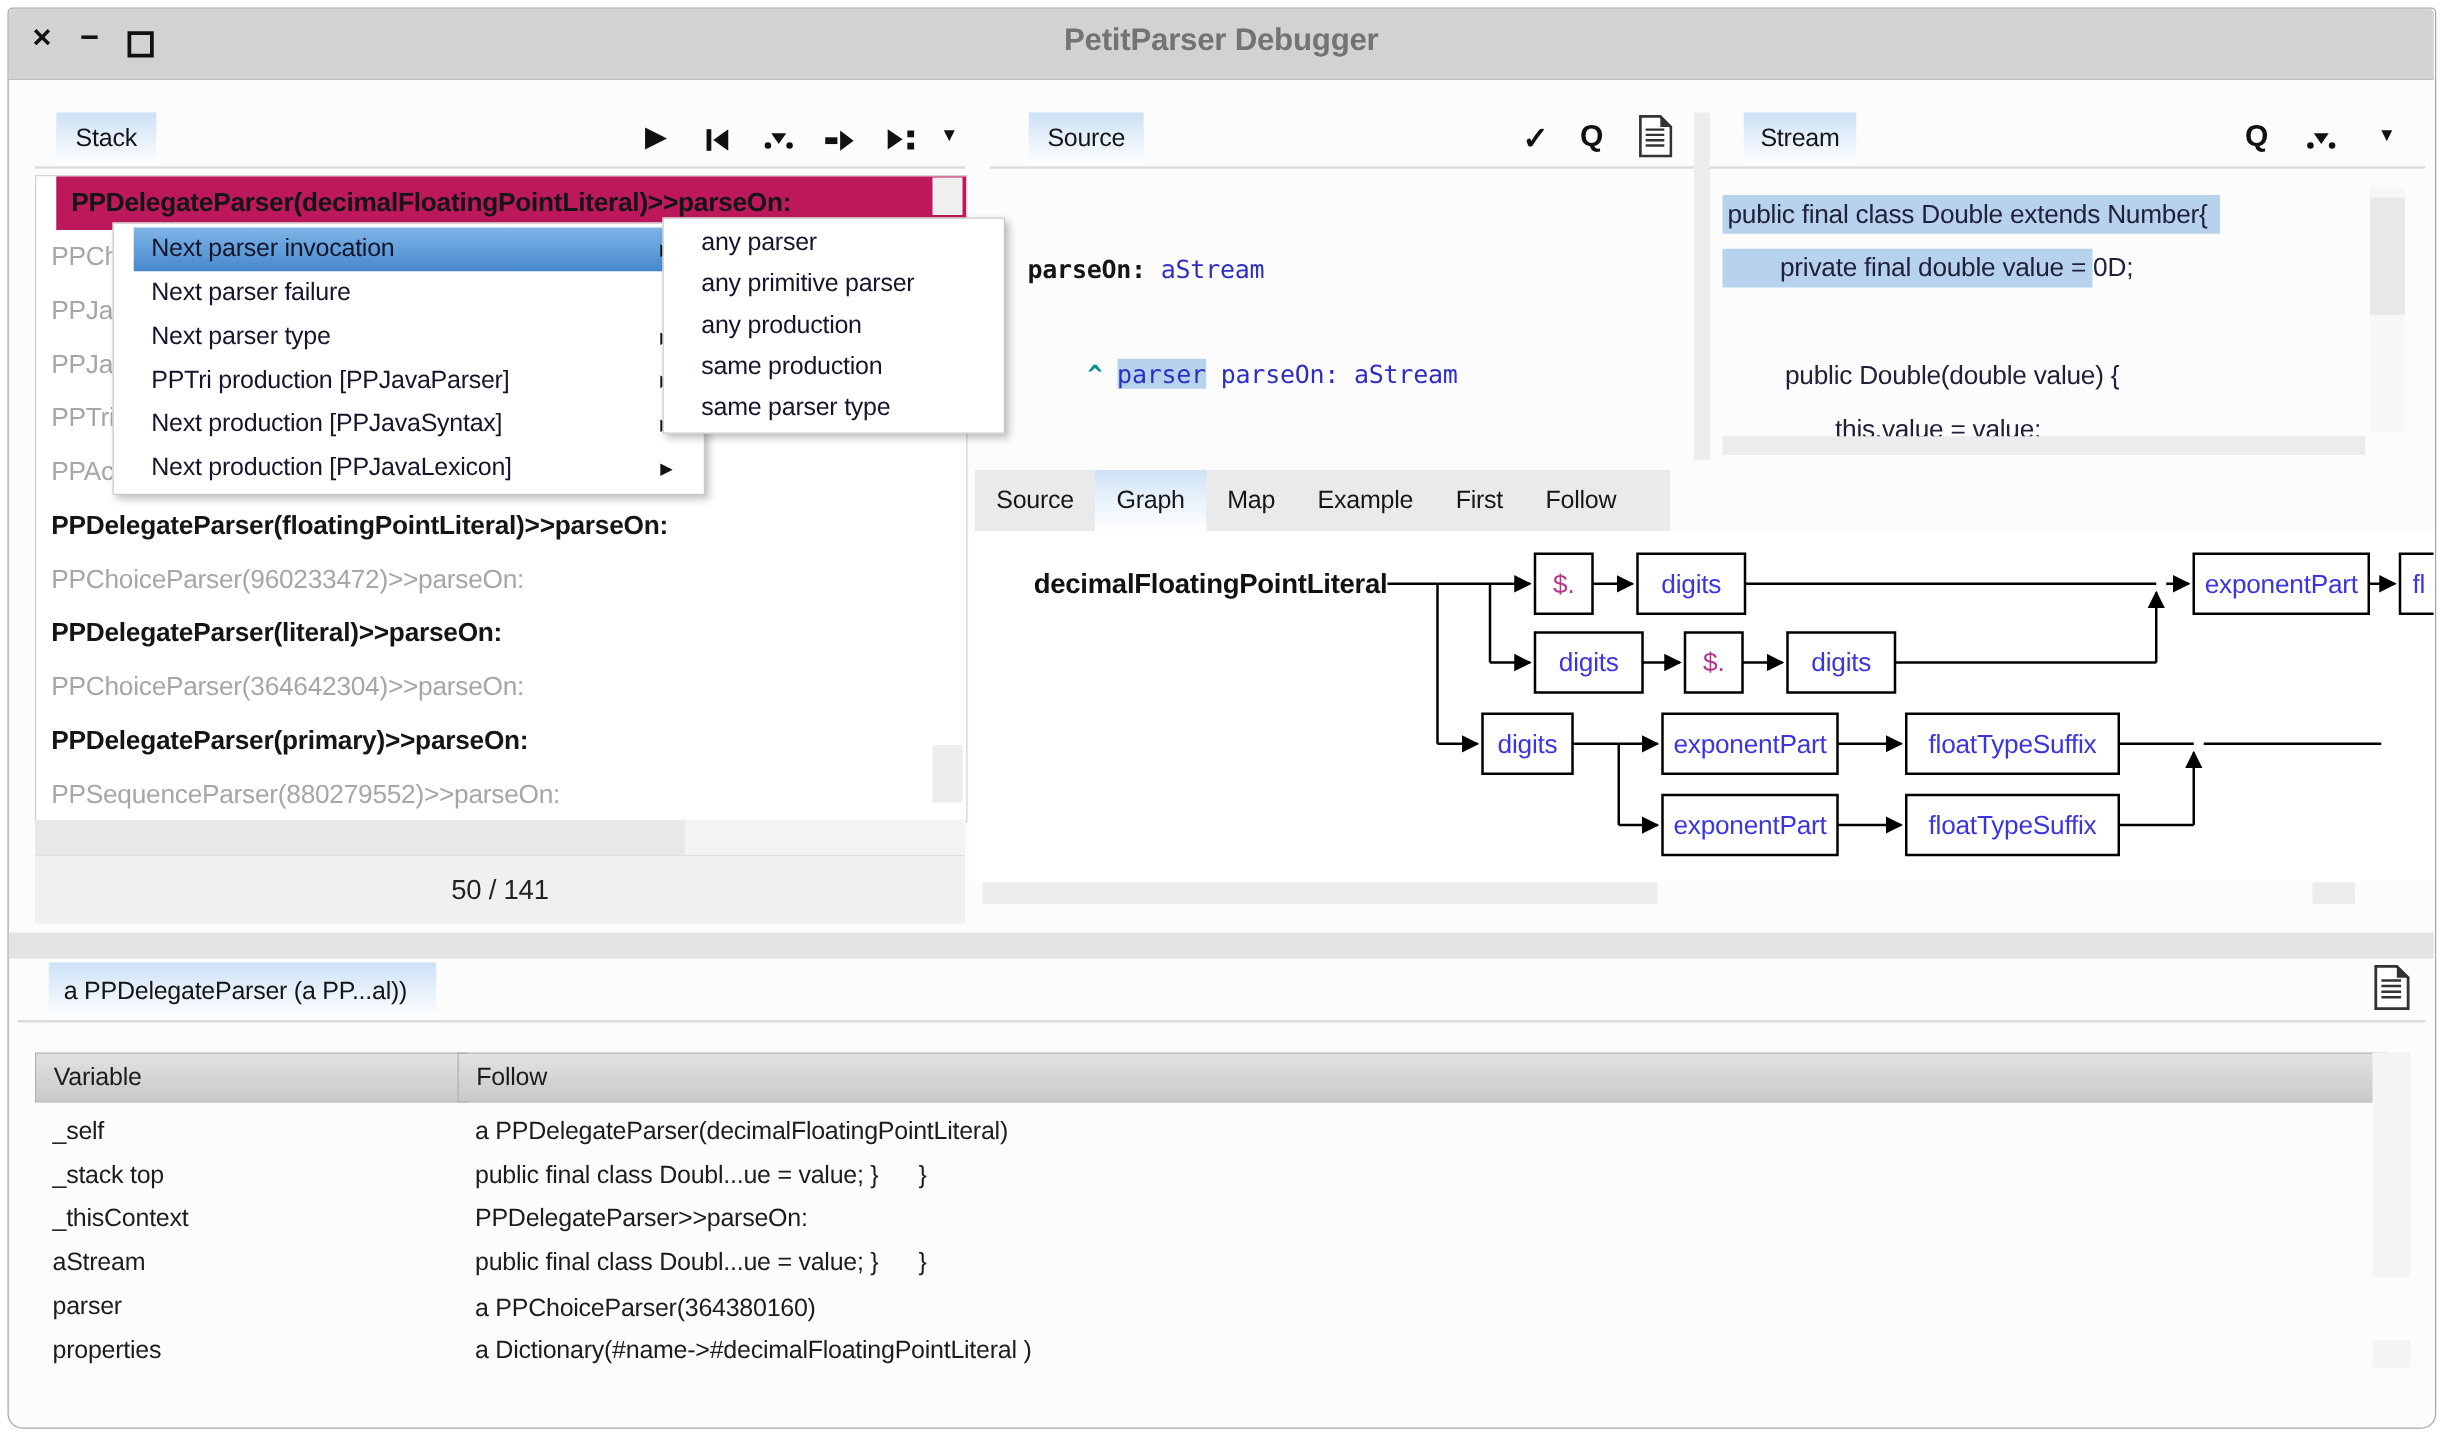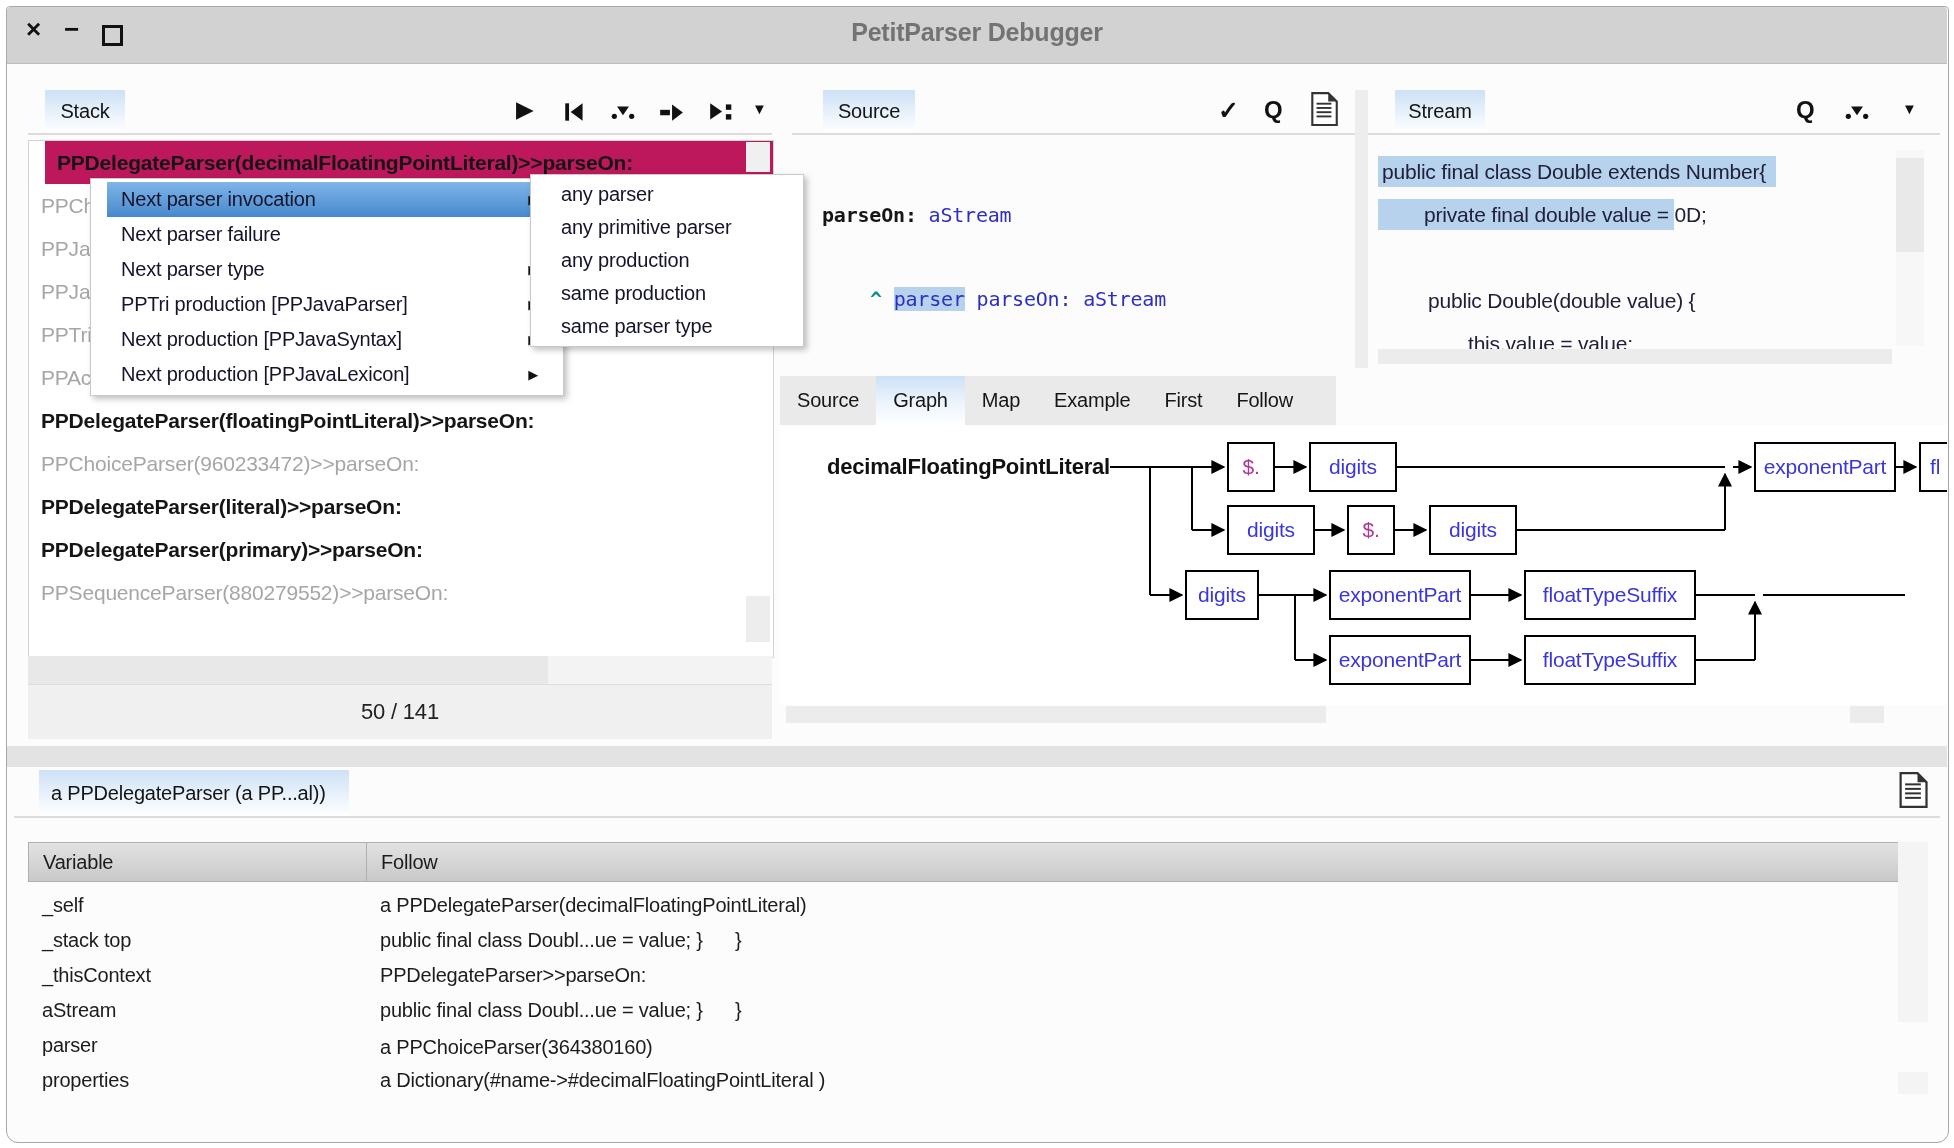--- a/index.html
+++ b/index.html
@@ -101,20 +101,21 @@
   <div class="a list" style="left:28px;top:140px;width:744px;height:516px;">
     <div class="srow sel b">PPDelegateParser(decimalFloatingPointLiteral)&gt;&gt;parseOn:</div>
     <div class="srow dim">PPCh</div>
     <div class="srow dim">PPJav</div>
     <div class="srow dim">PPJav</div>
     <div class="srow dim">PPTri</div>
     <div class="srow dim">PPAct</div>
     <div class="srow b">PPDelegateParser(floatingPointLiteral)&gt;&gt;parseOn:</div>
     <div class="srow dim">PPChoiceParser(960233472)&gt;&gt;parseOn:</div>
     <div class="srow b">PPDelegateParser(literal)&gt;&gt;parseOn:</div>
+    <div class="srow dim">PPChoiceParser(364642304)&gt;&gt;parseOn:</div>
     <div class="srow b">PPDelegateParser(primary)&gt;&gt;parseOn:</div>
     <div class="srow dim">PPSequenceParser(880279552)&gt;&gt;parseOn:</div>
   </div>
   <div class="a" style="left:746px;top:142px;width:24px;height:30px;background:#f0f0f0;"></div>
   <div class="a" style="left:746px;top:596px;width:24px;height:46px;background:#ededed;"></div>
   <div class="a scroll" style="left:28px;top:656px;width:744px;height:28px;">
     <div class="thumb" style="width:520px;height:28px;"></div>
   </div>
   <div class="a status" style="left:28px;top:684px;width:744px;height:54px;">
     <span>50 / 141</span>

